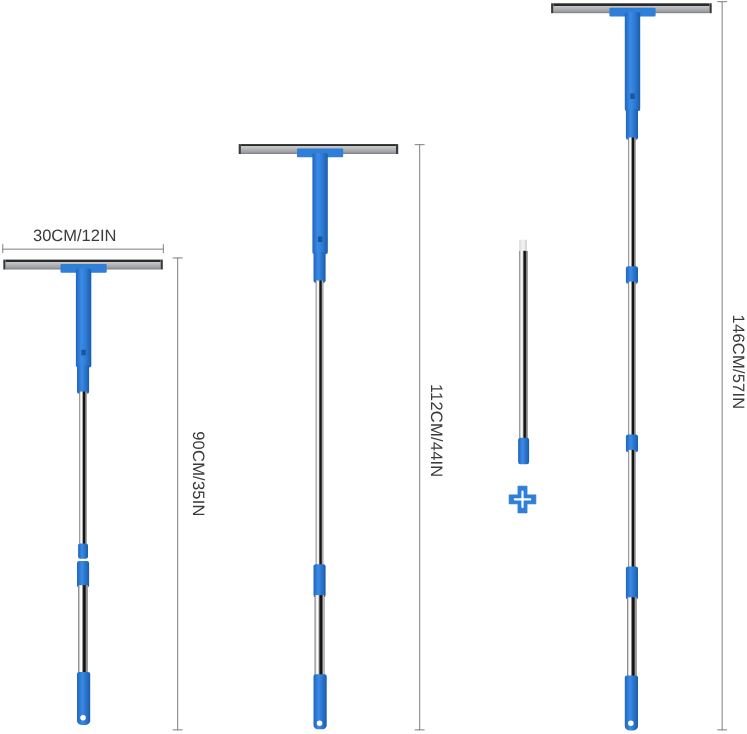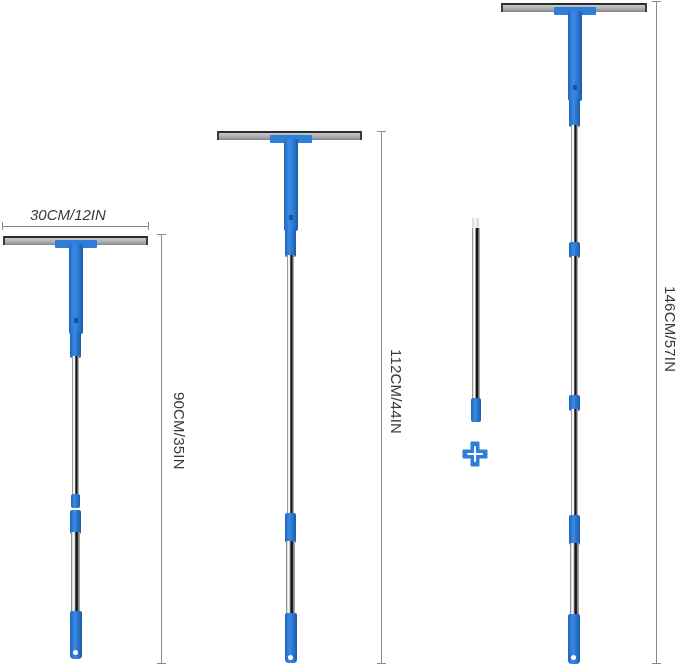--- a/index.html
+++ b/index.html
@@ -9,21 +9,21 @@
     .handle { position: absolute; background: linear-gradient(90deg, #1f66bd 0, #3a8ae6 35%, #2f7fd8 60%, #1a5cab 100%); border-radius: 2px; }
     .collar { position: absolute; background: linear-gradient(90deg, #1f66bd 0, #3a8ae6 40%, #1a5cab 100%); border-radius: 2px; }
     .pole { position: absolute; background: linear-gradient(90deg, #6a6a6a 0, #f4f4f4 20%, #ffffff 35%, #1a1a1a 55%, #111 70%, #bdbdbd 90%, #7a7a7a 100%); }
     .grip { position: absolute; background: linear-gradient(90deg, #1f66bd 0, #3a8ae6 40%, #1a5cab 100%); border-radius: 2px 2px 4px 4px; }
     .hole { position: absolute; width: 5px; height: 5px; background: #fff; border-radius: 50%; }
     .vline { position: absolute; width: 1px; background: #8a8a8a; }
     .tick { position: absolute; height: 1px; background: #8a8a8a; }
     .hline { position: absolute; height: 1px; background: #8a8a8a; }
     .vtick { position: absolute; width: 1px; background: #8a8a8a; }
     .vlabel { position: absolute; transform: rotate(90deg); transform-origin: left top; font-size: 15px; color: #3a3a3a; white-space: nowrap; letter-spacing: 0.2px; }
-    .hlabel { position: absolute; font-size: 15px; color: #3a3a3a; white-space: nowrap; font-style: italic; }
+    .hlabel { position: absolute; font-size: 15px; color: #3a3a3a; white-space: nowrap; }
     .sqicon { position: absolute; width: 4px; height: 5px; background: #1a55a0; }
     .plus { position: absolute; }
     .tip { position: absolute; background: linear-gradient(90deg,#d8d8d8,#f5f5f5,#cfcfcf); border-radius: 1px; }
   </style>
 </head>
 <body>
 
 <div class="hline" style="left:2px; top:226px; width:147px;"></div>
 <div class="vtick" style="left:2px; top:222px; height:8px;"></div>
 <div class="vtick" style="left:148px; top:222px; height:8px;"></div>

